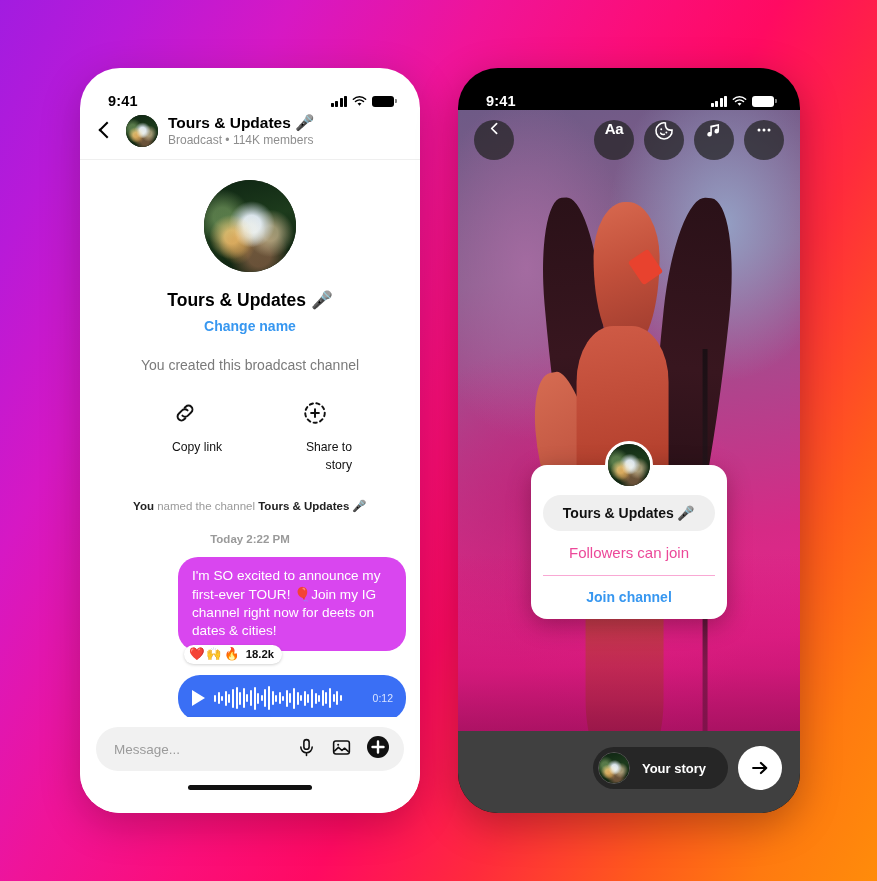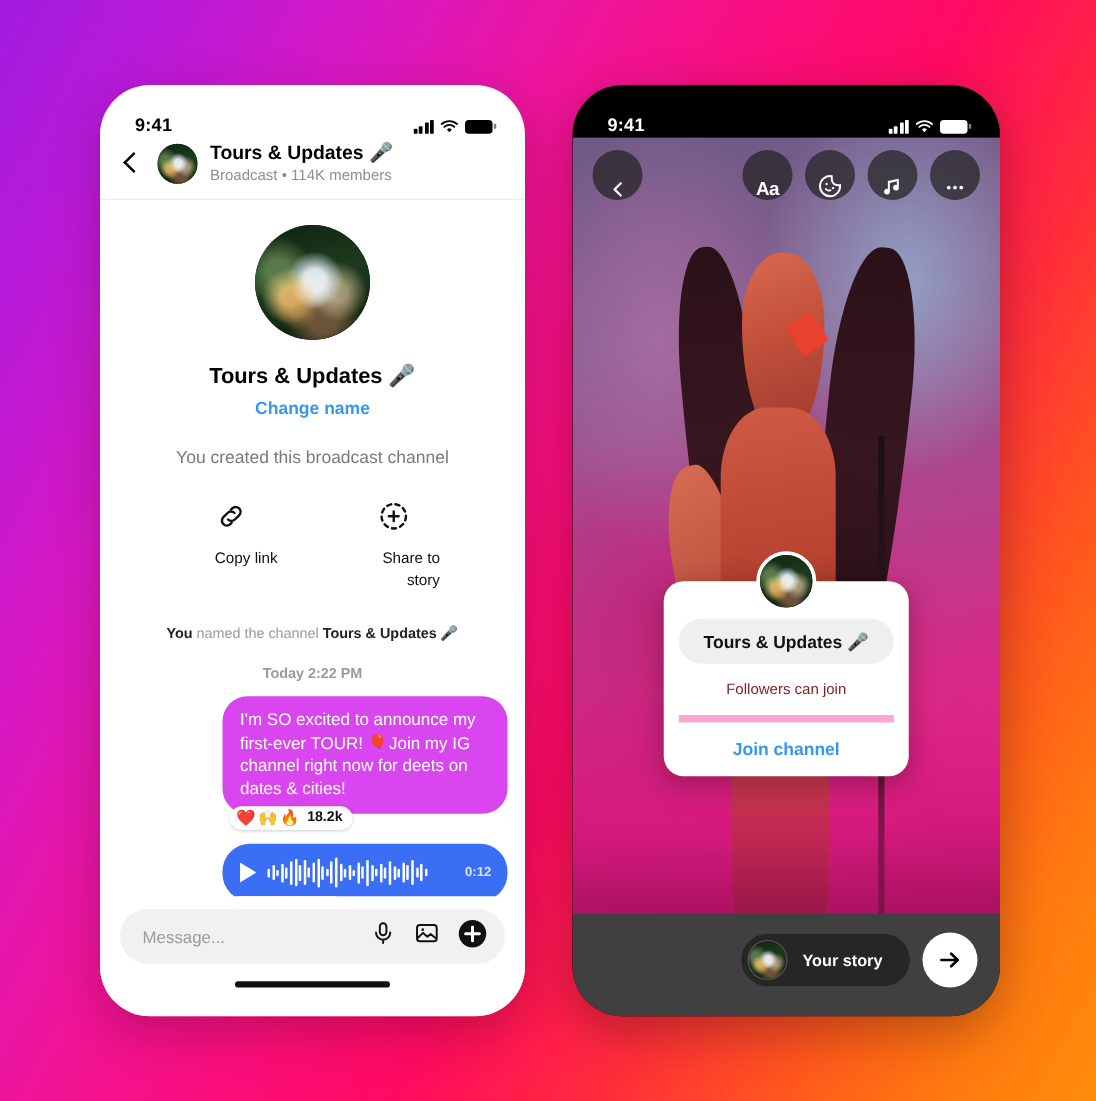--- a/index.html
+++ b/index.html
@@ -156,21 +156,21 @@
     padding: 0 13px 0 14px; position: relative;
   }
   .play-tri {
     width: 0; height: 0; flex: none;
     border-left: 13px solid #fff;
     border-top: 8px solid transparent;
     border-bottom: 8px solid transparent;
   }
   .wave { display: flex; align-items: center; gap: 1.6px; flex: 1; height: 24px; }
   .wave i { display: block; width: 2px; border-radius: 1px; background: #fff; }
-  .audio-dur { font-size: 10.5px; font-weight: bold; color: #d8e3ff; flex: none; }
+  .audio-dur { font-size: 10.5px; font-weight: normal; color: #d8e3ff; flex: none; }
 
   
   .composer {
     position: absolute; left: 0; right: 0; bottom: 0; height: 96px;
     background: #fff; padding: 10px 16px 0 16px;
   }
   .composer-pill {
     height: 44px; border-radius: 22px; background: #f1f1f1;
     display: flex; align-items: center; padding: 0 14px 0 18px; gap: 14px;
   }
@@ -244,21 +244,21 @@
     background: #e8422e; border-radius: 3px; transform: rotate(-34deg);
   }
 
   .story-top {
     position: absolute; left: 0; right: 0; top: 10px;
     display: flex; align-items: center; padding: 0 16px;
   }
   .rb {
     width: 40px; height: 40px; border-radius: 50%;
     background: rgba(34,34,34,.72);
-    display: flex; align-items: flex-end; justify-content: center;
+    display: flex; align-items: flex-start; justify-content: center;
     color: #fff; flex: none;
   }
   .story-tools { margin-left: auto; display: flex; gap: 10px; }
   .aa { font-size: 15px; font-weight: bold; letter-spacing: -.3px; }
 
   
   .join-card {
     position: absolute; left: 50%; transform: translateX(-50%);
     top: 355px; width: 196px; background: #fff;
     border-radius: 16px; padding: 30px 12px 0 12px; text-align: center;
@@ -267,22 +267,22 @@
   .join-av {
     position: absolute; left: 50%; transform: translateX(-50%);
     top: -24px; width: 48px; height: 48px; border-radius: 50%;
     border: 3px solid #fff; overflow: hidden; background: #16200f;
   }
   .join-name-pill {
     background: #efefef; border-radius: 18px; padding: 10px 8px;
     font-size: 14px; font-weight: bold; color: #111;
   }
   .join-sub {
-    font-size: 12px; color: #7f1d1d; padding: 13px 0 14px 0;
-    border-bottom: 6px solid #f9a8d4;
+    font-size: 15px; color: #ec4899; padding: 13px 0 14px 0;
+    border-bottom: 1px solid #f9a8d4;
   }
   .join-btn {
     padding: 13px 0 14px 0; font-size: 14px; font-weight: bold; color: #3797f0;
   }
 
   .story-bottom {
     position: absolute; left: 0; right: 0; bottom: 0; height: 82px;
     background: #404040; display: flex; align-items: center;
     justify-content: flex-end; gap: 10px; padding: 0 18px 8px 18px;
   }

